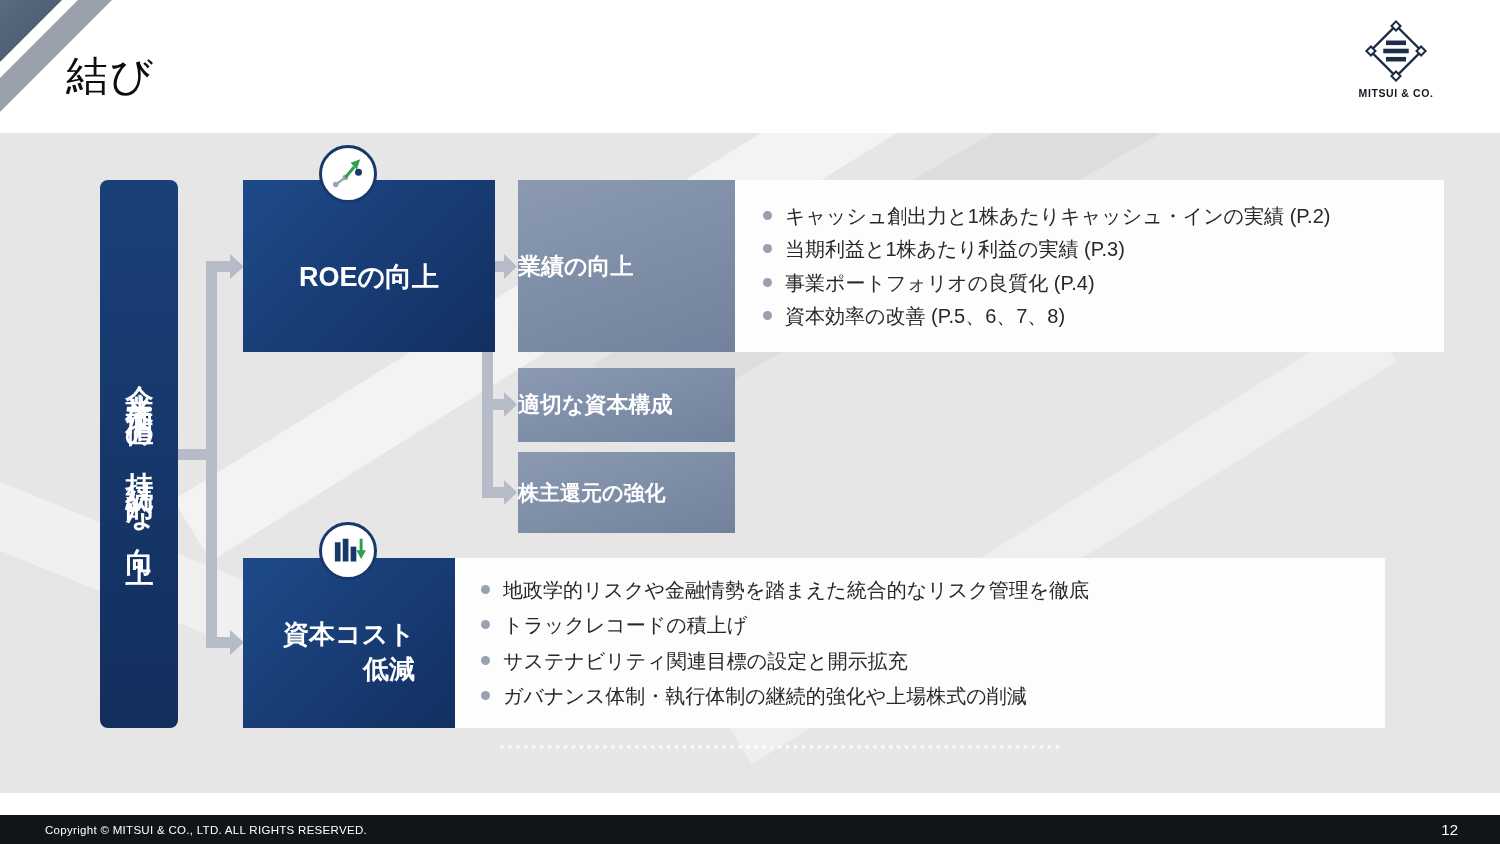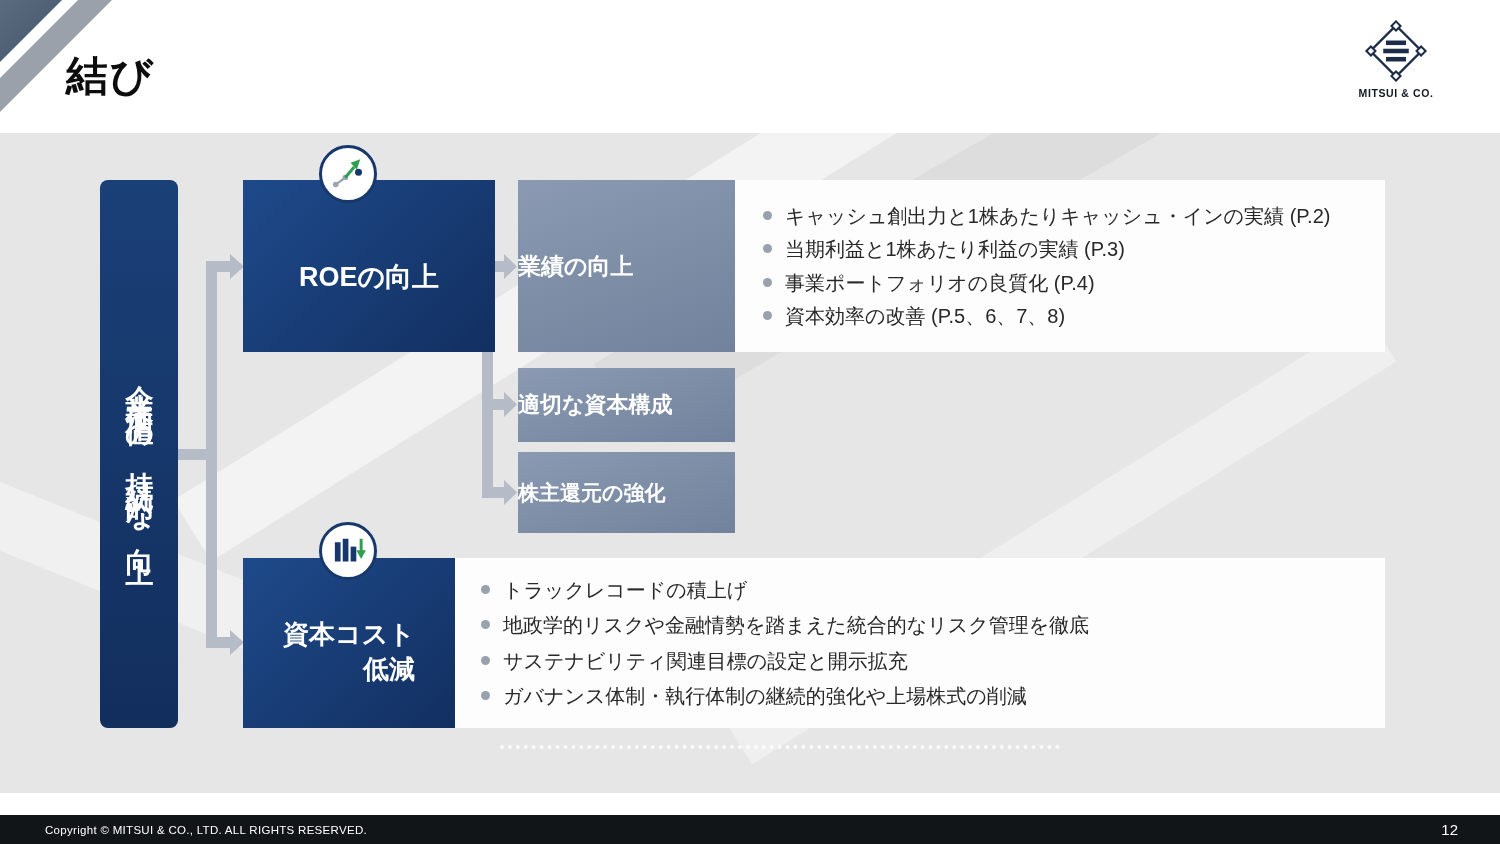--- a/index.html
+++ b/index.html
@@ -5,21 +5,21 @@
   html,body{margin:0;padding:0;}
   body{width:1500px;height:844px;background:#ffffff;font-family:"Liberation Sans","DejaVu Sans",sans-serif;}
   .slide{position:relative;width:1500px;height:844px;background:#ffffff;overflow:hidden;}
 
   
   .corner-dark{position:absolute;left:0;top:0;width:120px;height:120px;
     clip-path:polygon(0 0,62px 0,0 62px);background:linear-gradient(135deg,#5b6b80,#2e3e52);z-index:5;}
   .corner-gray{position:absolute;left:0;top:0;width:120px;height:120px;
     clip-path:polygon(78px 0,112px 0,0 112px,0 78px);background:#9aa1ab;z-index:5;}
 
-  .slide-title{position:absolute;left:66px;top:48px;font-size:42px;font-weight:700;color:#0d0d0d;letter-spacing:2px;}
+  .slide-title{position:absolute;left:66px;top:48px;font-size:42px;font-weight:400;color:#0d0d0d;letter-spacing:2px;}
 
   .logo{position:absolute;left:1350px;top:20px;width:92px;text-align:center;}
   .logo-text{margin-top:1px;font-size:10.5px;font-weight:700;letter-spacing:0.6px;color:#101820;}
 
   
   .content{position:absolute;left:0;top:133px;width:1500px;height:660px;background:#e6e6e6;overflow:hidden;}
   .streak{position:absolute;background:rgba(255,255,255,0.5);z-index:0;}
   .streak.s1{width:950px;height:72px;left:120px;top:110px;transform:rotate(-32deg);}
   .streak.s2{width:760px;height:54px;left:680px;top:380px;transform:rotate(-32deg);opacity:.7;}
   .streak.s3{width:520px;height:64px;left:-90px;top:420px;transform:rotate(22deg);opacity:.8;}
@@ -42,21 +42,21 @@
   .icon1{left:319px;top:12px;}
   .icon2{left:319px;top:389px;}
 
   .slate-box{position:absolute;left:518px;width:217px;z-index:2;display:flex;align-items:center;justify-content:flex-start;
     background:linear-gradient(160deg,#8b9ab2 0%,#72829c 100%);color:#ffffff;font-weight:700;text-align:center;}
   .slate1{top:47px;height:172px;font-size:23px;}
   .slate2{top:235px;height:74px;font-size:22px;}
   .slate3{top:319px;height:81px;font-size:21px;}
 
   .panel{position:absolute;background:#fdfdfd;z-index:2;display:flex;flex-direction:column;justify-content:center;box-sizing:border-box;}
-  .panel1{left:735px;top:47px;width:650px;height:172px;gap:7px;padding:0 18px 0 28px;}
+  .panel1{left:735px;top:47px;width:709px;height:172px;gap:7px;padding:0 18px 0 28px;}
   .panel2{left:735px;top:235px;width:650px;height:165px;gap:13px;padding:0 14px 0 28px;}
   .panel3{left:455px;top:425px;width:930px;height:170px;gap:9px;padding:0 18px 0 26px;}
 
   .bullet-row{display:flex;align-items:flex-start;}
   .dot{width:9px;height:9px;border-radius:50%;background:#98a1ae;margin:8px 13px 0 0;flex:none;}
   .bullet-text{font-size:20px;color:#282828;line-height:1.32;}
 
   .footer{position:absolute;left:0;top:815px;width:1500px;height:29px;background:#121518;color:#ffffff;
     display:flex;align-items:center;justify-content:space-between;padding:0 42px 0 45px;box-sizing:border-box;}
   .copyright{font-size:11.5px;letter-spacing:0.3px;}
@@ -179,25 +179,25 @@
       <div class="bullet-row">
         <span class="dot"></span>
         <span class="bullet-text">資本効率の改善 (P.5、6、7、8)</span>
       </div>
     </div>
 
 
     <div class="panel panel3">
       <div class="bullet-row">
         <span class="dot"></span>
+        <span class="bullet-text">地政学的リスクや金融情勢を踏まえた統合的なリスク管理を徹底</span>
+      </div>
+      <div class="bullet-row">
+        <span class="dot"></span>
         <span class="bullet-text">トラックレコードの積上げ</span>
-      </div>
-      <div class="bullet-row">
-        <span class="dot"></span>
-        <span class="bullet-text">地政学的リスクや金融情勢を踏まえた統合的なリスク管理を徹底</span>
       </div>
       <div class="bullet-row">
         <span class="dot"></span>
         <span class="bullet-text">サステナビリティ関連目標の設定と開示拡充</span>
       </div>
       <div class="bullet-row">
         <span class="dot"></span>
         <span class="bullet-text">ガバナンス体制・執行体制の継続的強化や上場株式の削減</span>
       </div>
     </div>

